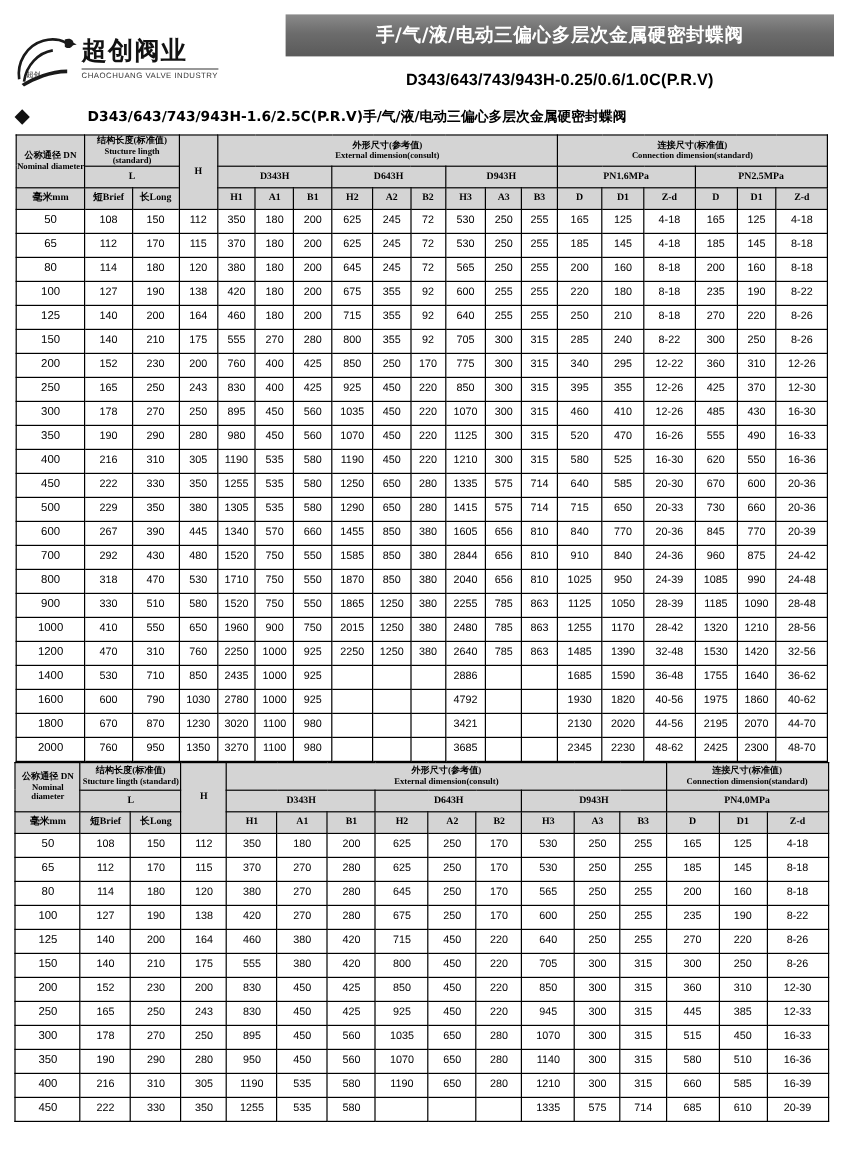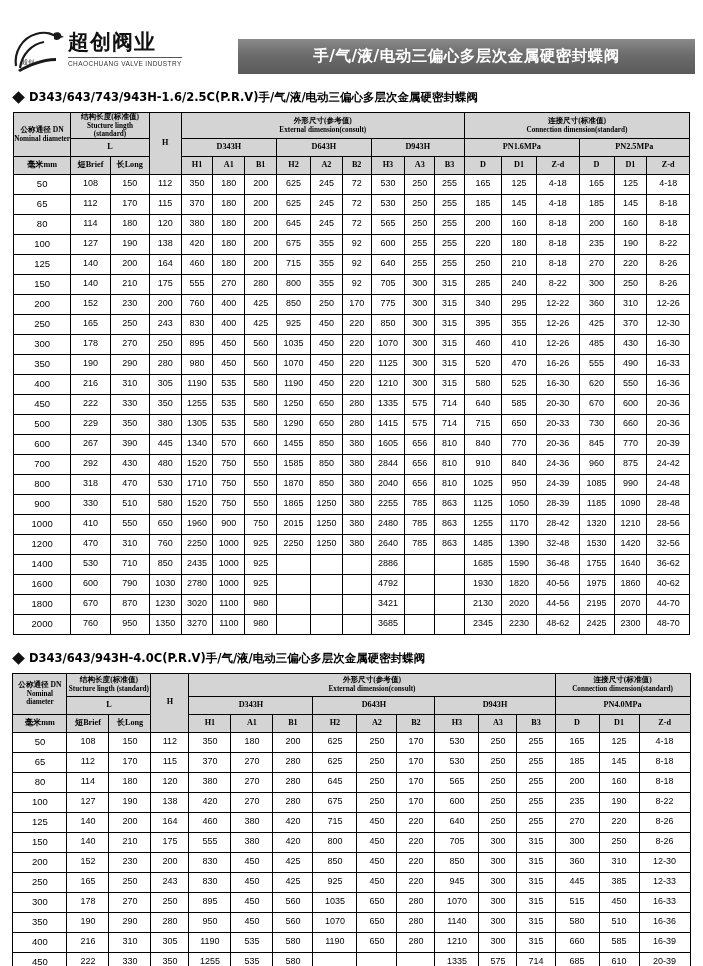--- a/index.html
+++ b/index.html
@@ -52,21 +52,21 @@
     margin-top:12px;
     font-size:13.5px;font-weight:bold;letter-spacing:0.2px;
     font-family:"Liberation Sans", sans-serif;
   }
 
   
   .section-caption{
     display:flex;align-items:center;
     margin:16px 0 7px 14px;
     font-family:"DejaVu Sans", sans-serif;
-    font-size:11.5px;font-weight:bold;
+    font-size:11.5px;font-weight:bold;gap:44px;
   }
   .bullet{
     width:9px;height:9px;background:#111;display:inline-block;margin-right:6px;
     transform:rotate(45deg);
   }
 
   
   table.spec{
     border-collapse:collapse;
     width:677px;
@@ -121,20 +121,21 @@
         </svg>
       </div>
       <div class="logo-text">
         <div class="logo-cn">超创阀业</div>
         <div class="logo-en">CHAOCHUANG VALVE INDUSTRY</div>
       </div>
     </div>
 
     <div class="title-col">
       <div class="title-bar">手/气/液/电动三偏心多层次金属硬密封蝶阀</div>
+      <div class="subtitle">D343/643/743/943H-0.25/0.6/1.0C(P.R.V)</div>
     </div>
   </div>
 
   <div class="section-caption">
     <span class="bullet"></span>
     <span>D343/643/743/943H-1.6/2.5C(P.R.V)手/气/液/电动三偏心多层次金属硬密封蝶阀</span>
   </div>
 
   <table class="spec">
     <colgroup>
@@ -687,24 +688,20 @@
           <td>2345</td>
           <td>2230</td>
           <td>48-62</td>
           <td>2425</td>
           <td>2300</td>
           <td>48-70</td>
         </tr>
       </tbody>
   </table>
 
-  <div class="section-caption">
-    <span class="bullet"></span>
-    <span>D343/643/943H-4.0C(P.R.V)手/气/液/电动三偏心多层次金属硬密封蝶阀</span>
-  </div>
 
   <table class="spec">
     <colgroup>
       <col style="width:54px">
         <col style="width:42px">
         <col style="width:42px">
         <col style="width:38px">
       <col style="width:42px">
         <col style="width:42px">
         <col style="width:40px">

